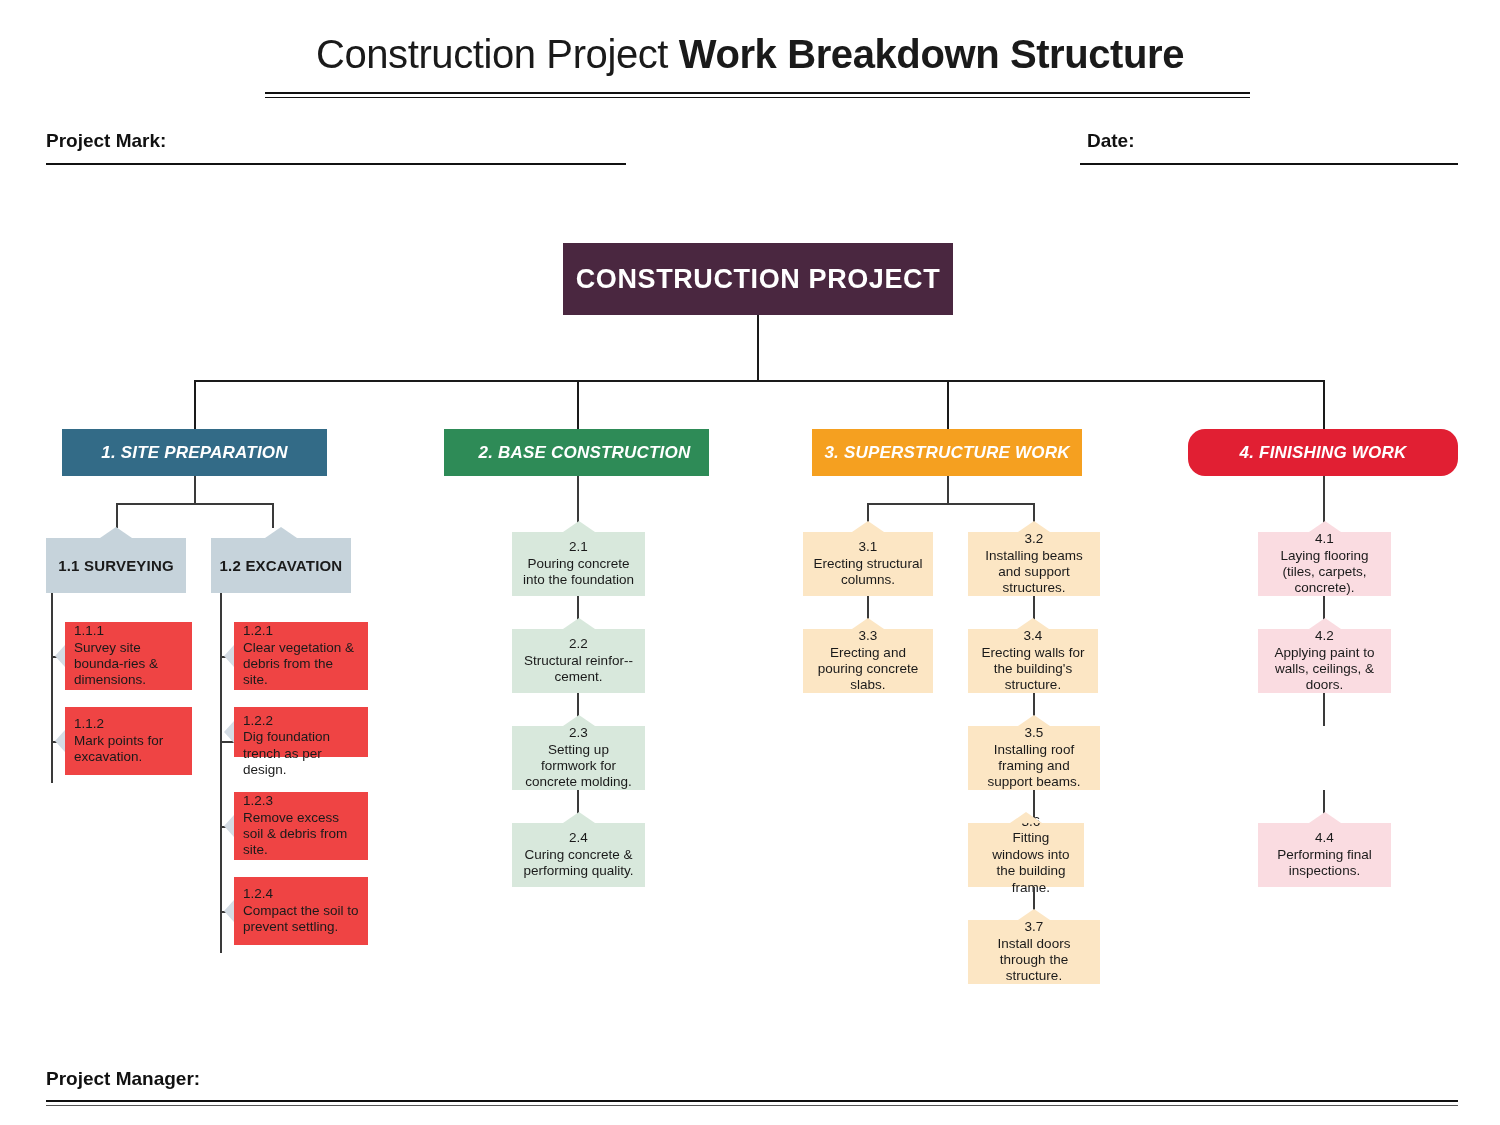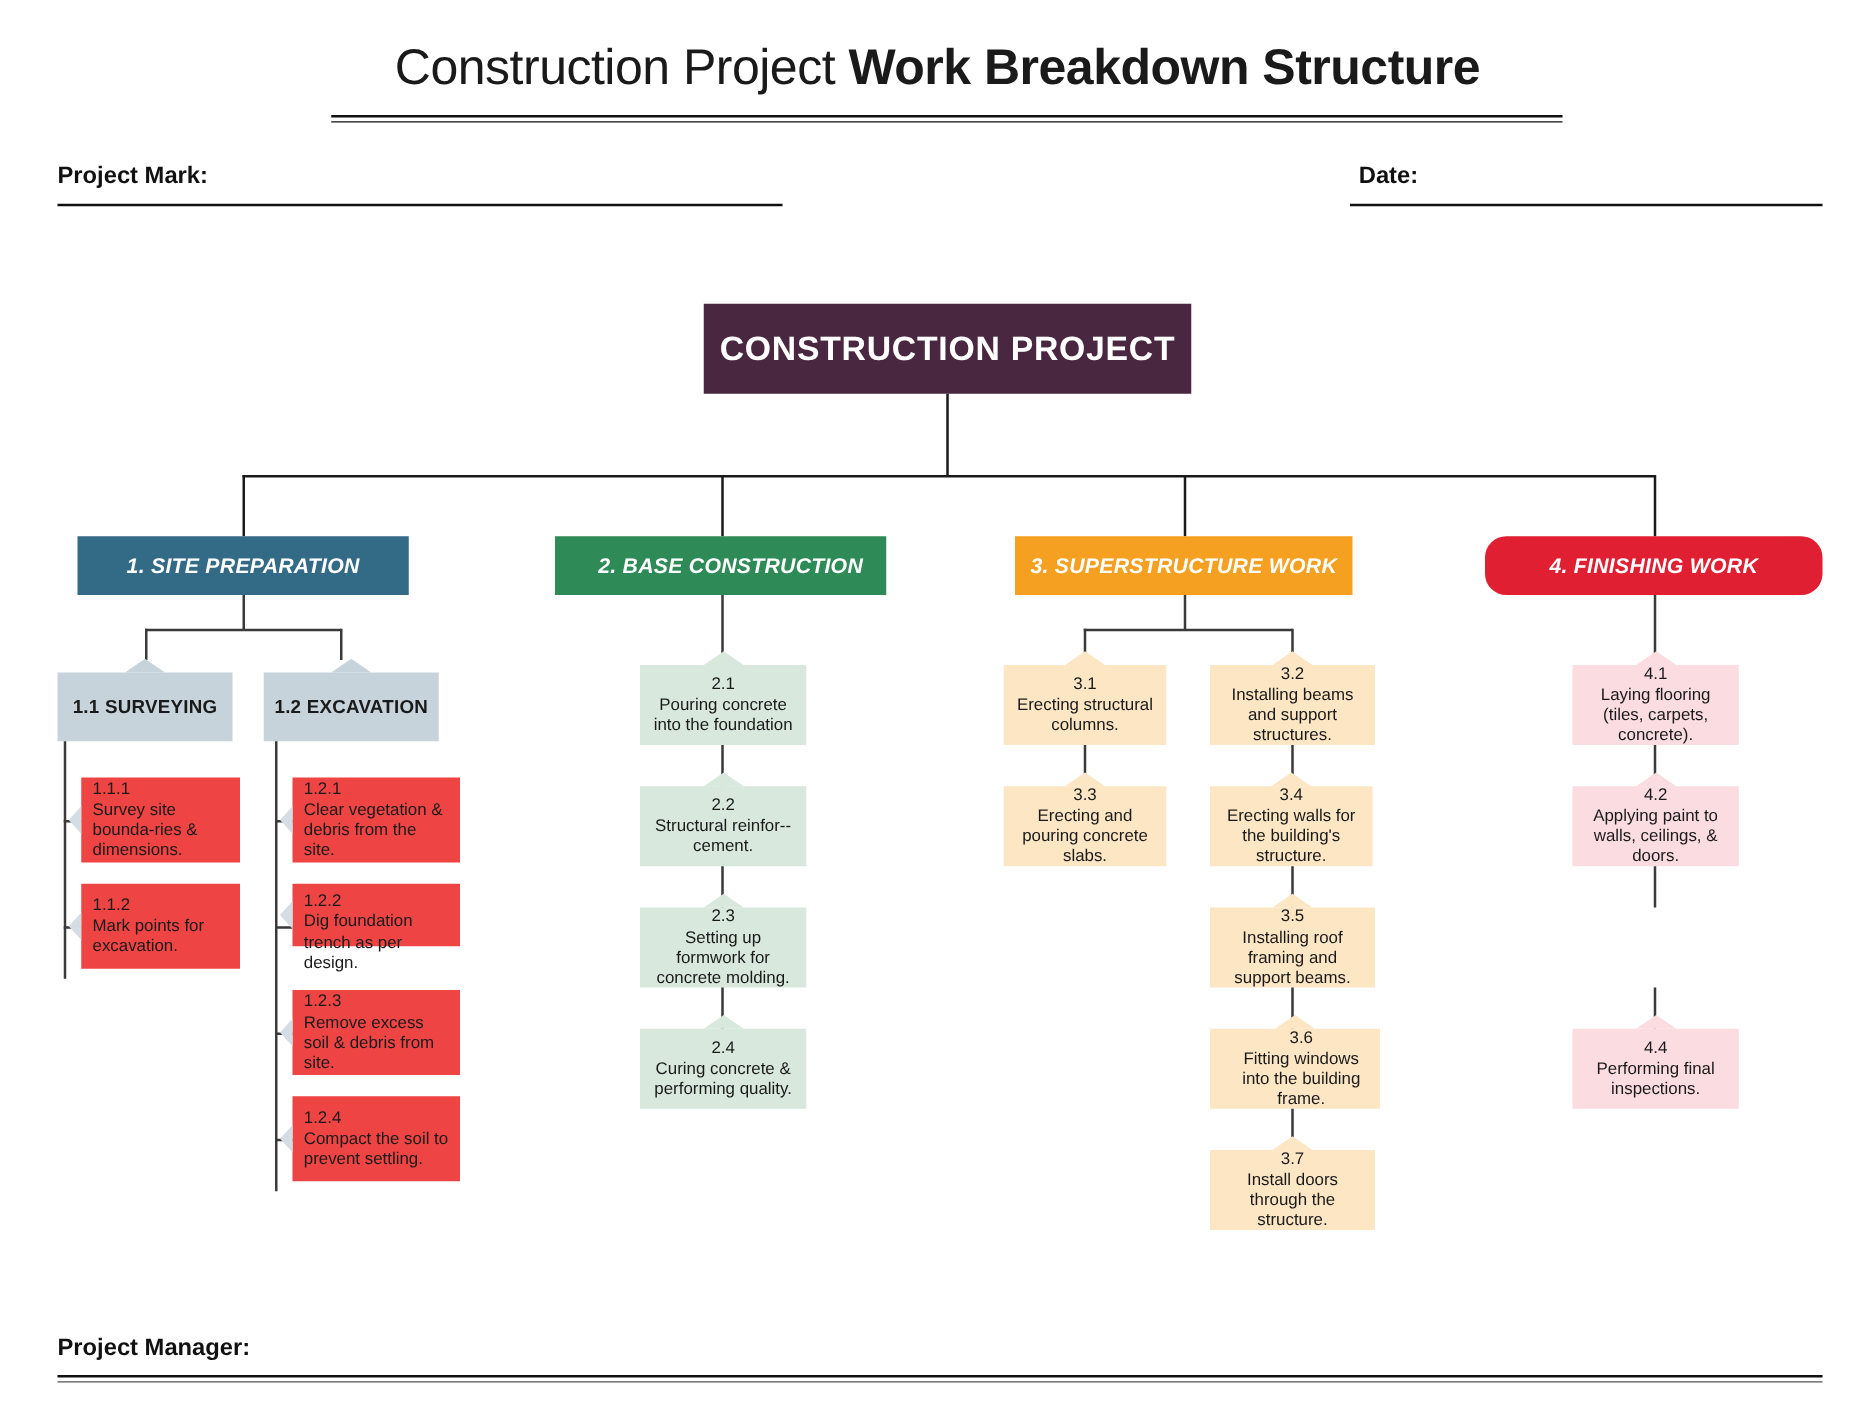--- a/index.html
+++ b/index.html
@@ -273,21 +273,21 @@
     <span class="num">3.4</span>
     <span class="desc">Erecting walls for the building's structure.</span>
   </div>
   <div class="ln thin v" style="left:1033px;top:693px;height:33px;"></div>
   <div class="node leaf orange center" style="left:968px;top:726px;width:132px;height:64px;">
     <div class="notch-top bg-orange"></div>
     <span class="num">3.5</span>
     <span class="desc">Installing roof framing and support beams.</span>
   </div>
   <div class="ln thin v" style="left:1033px;top:790px;height:33px;"></div>
-  <div class="node leaf orange center" style="left:968px;top:823px;width:136px;height:64px;padding-left:19px;">
+  <div class="node leaf orange center" style="left:968px;top:823px;width:116px;height:64px;padding-left:19px;">
     <div class="notch-top bg-orange"></div>
     <span class="num">3.6</span>
     <span class="desc">Fitting windows into the building frame.</span>
   </div>
   <div class="ln thin v" style="left:1033px;top:887px;height:33px;"></div>
   <div class="node leaf orange center" style="left:968px;top:920px;width:132px;height:64px;">
     <div class="notch-top bg-orange"></div>
     <span class="num">3.7</span>
     <span class="desc">Install doors through the structure.</span>
   </div>

